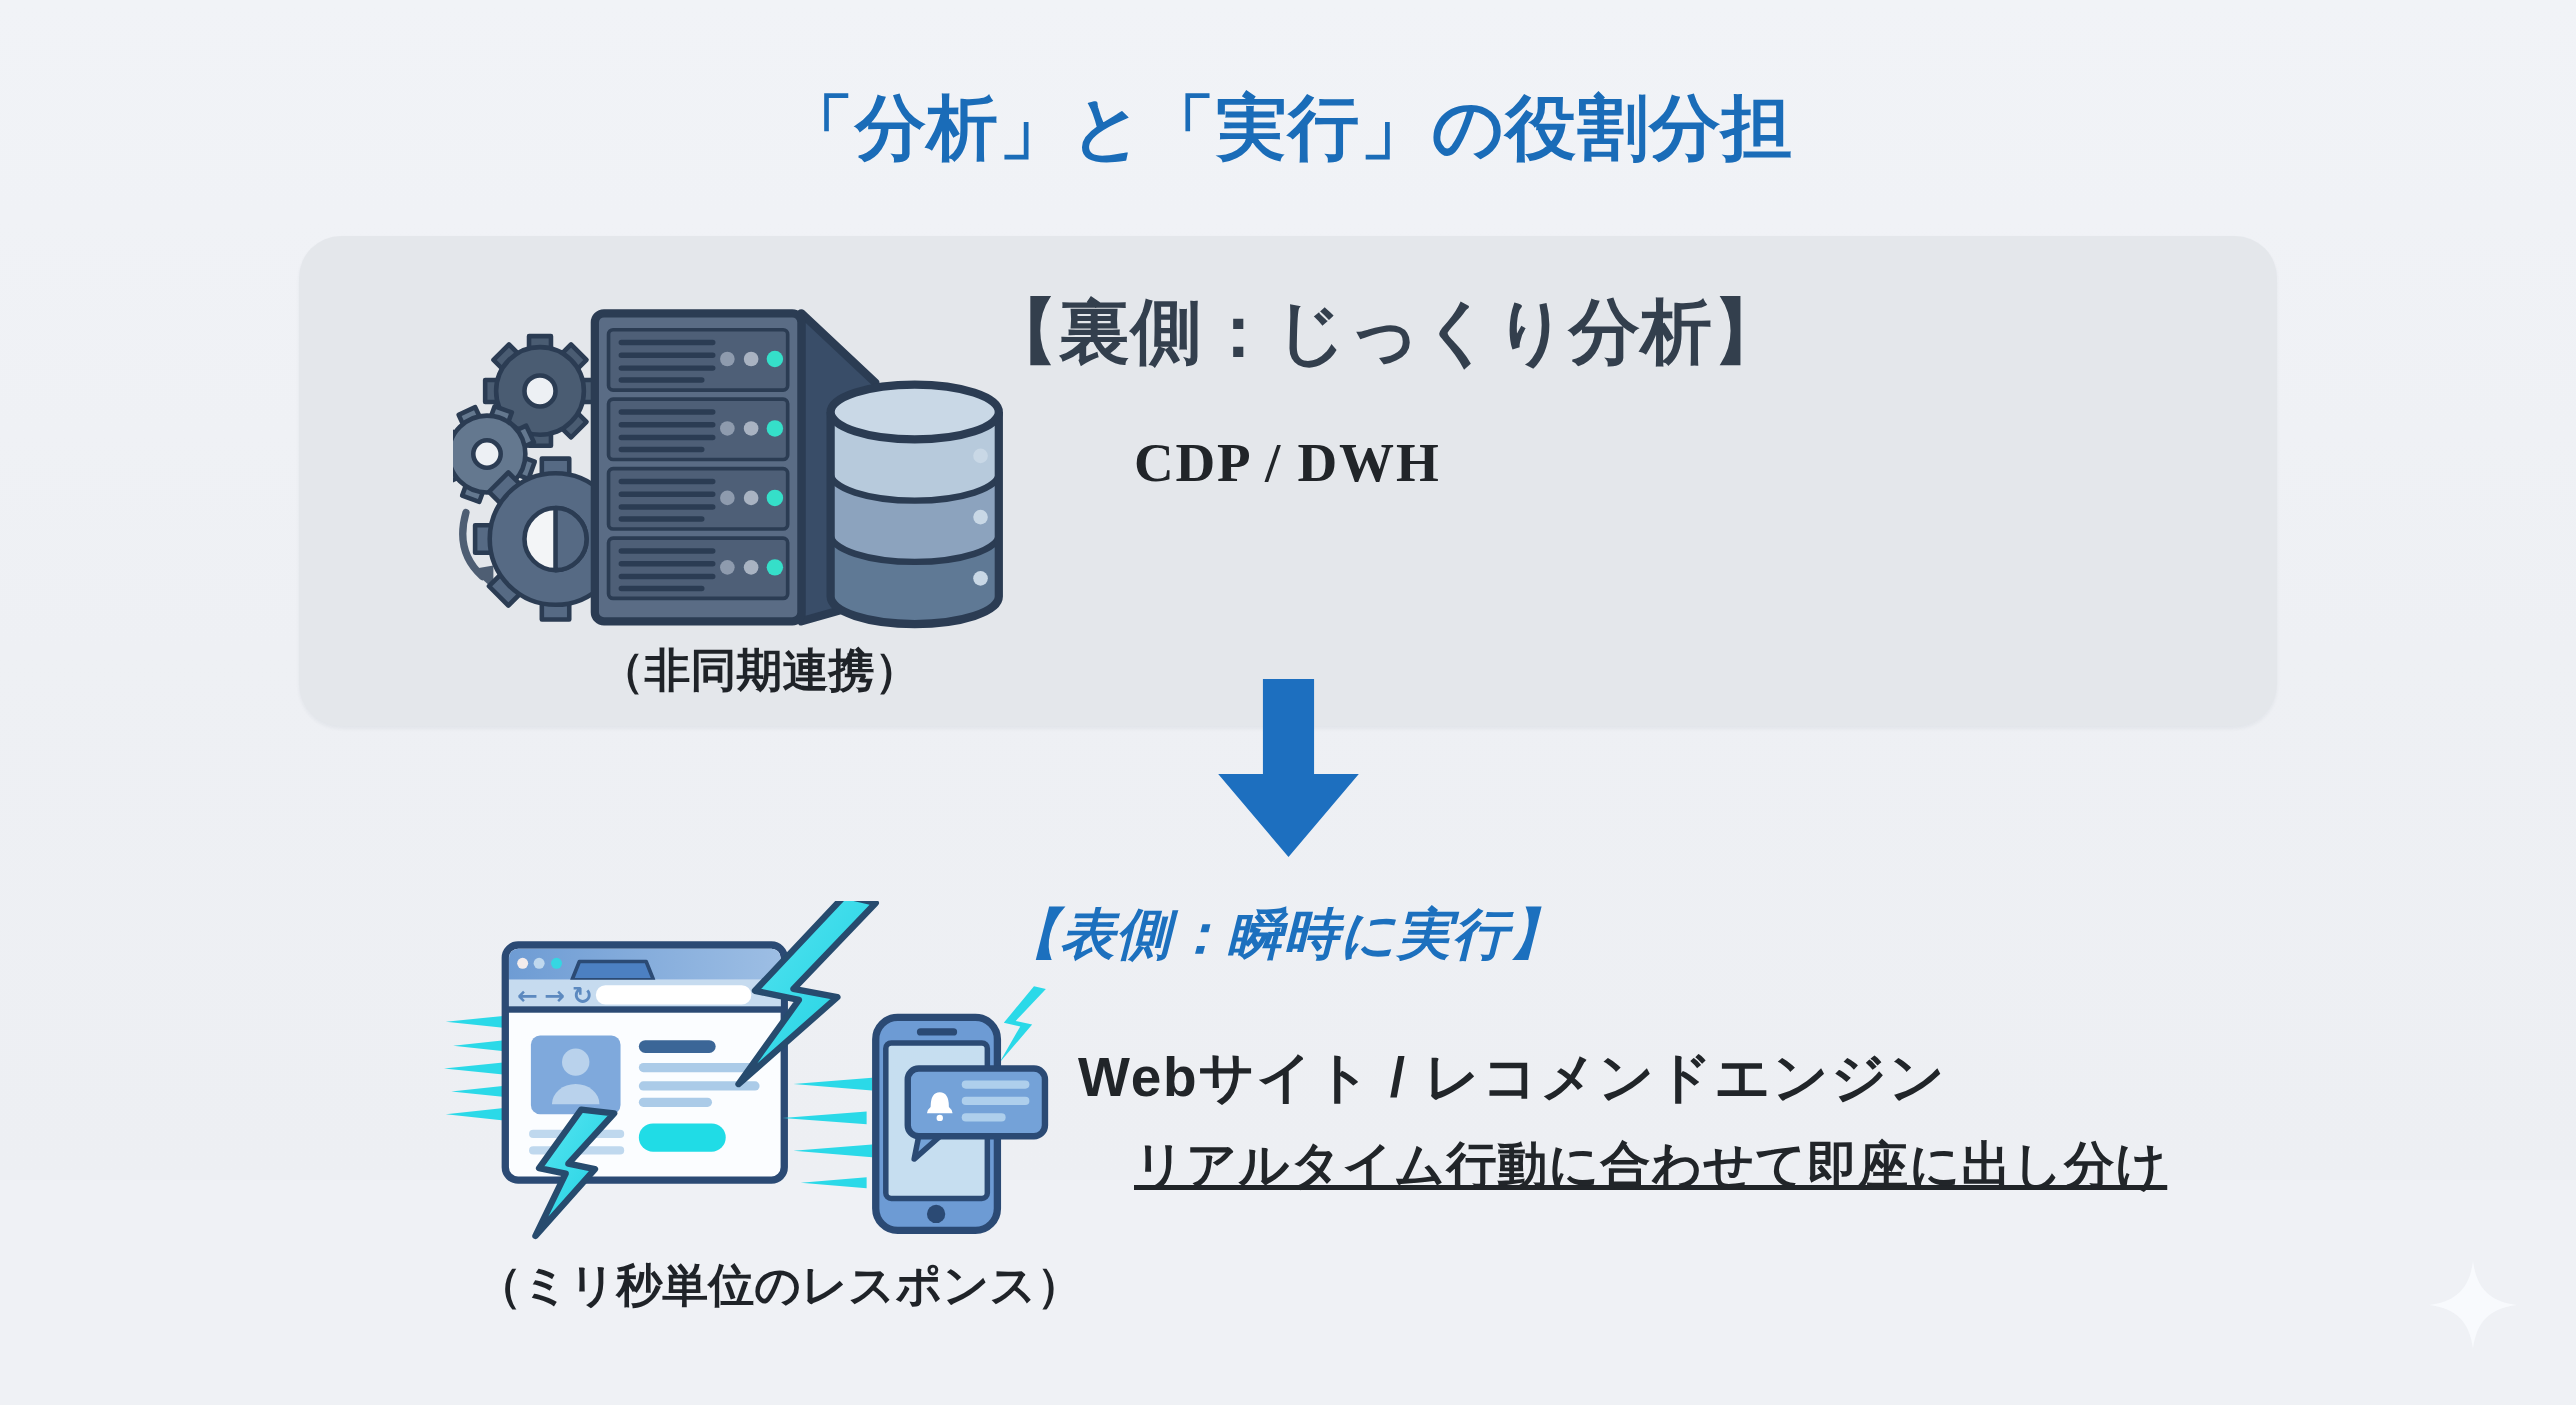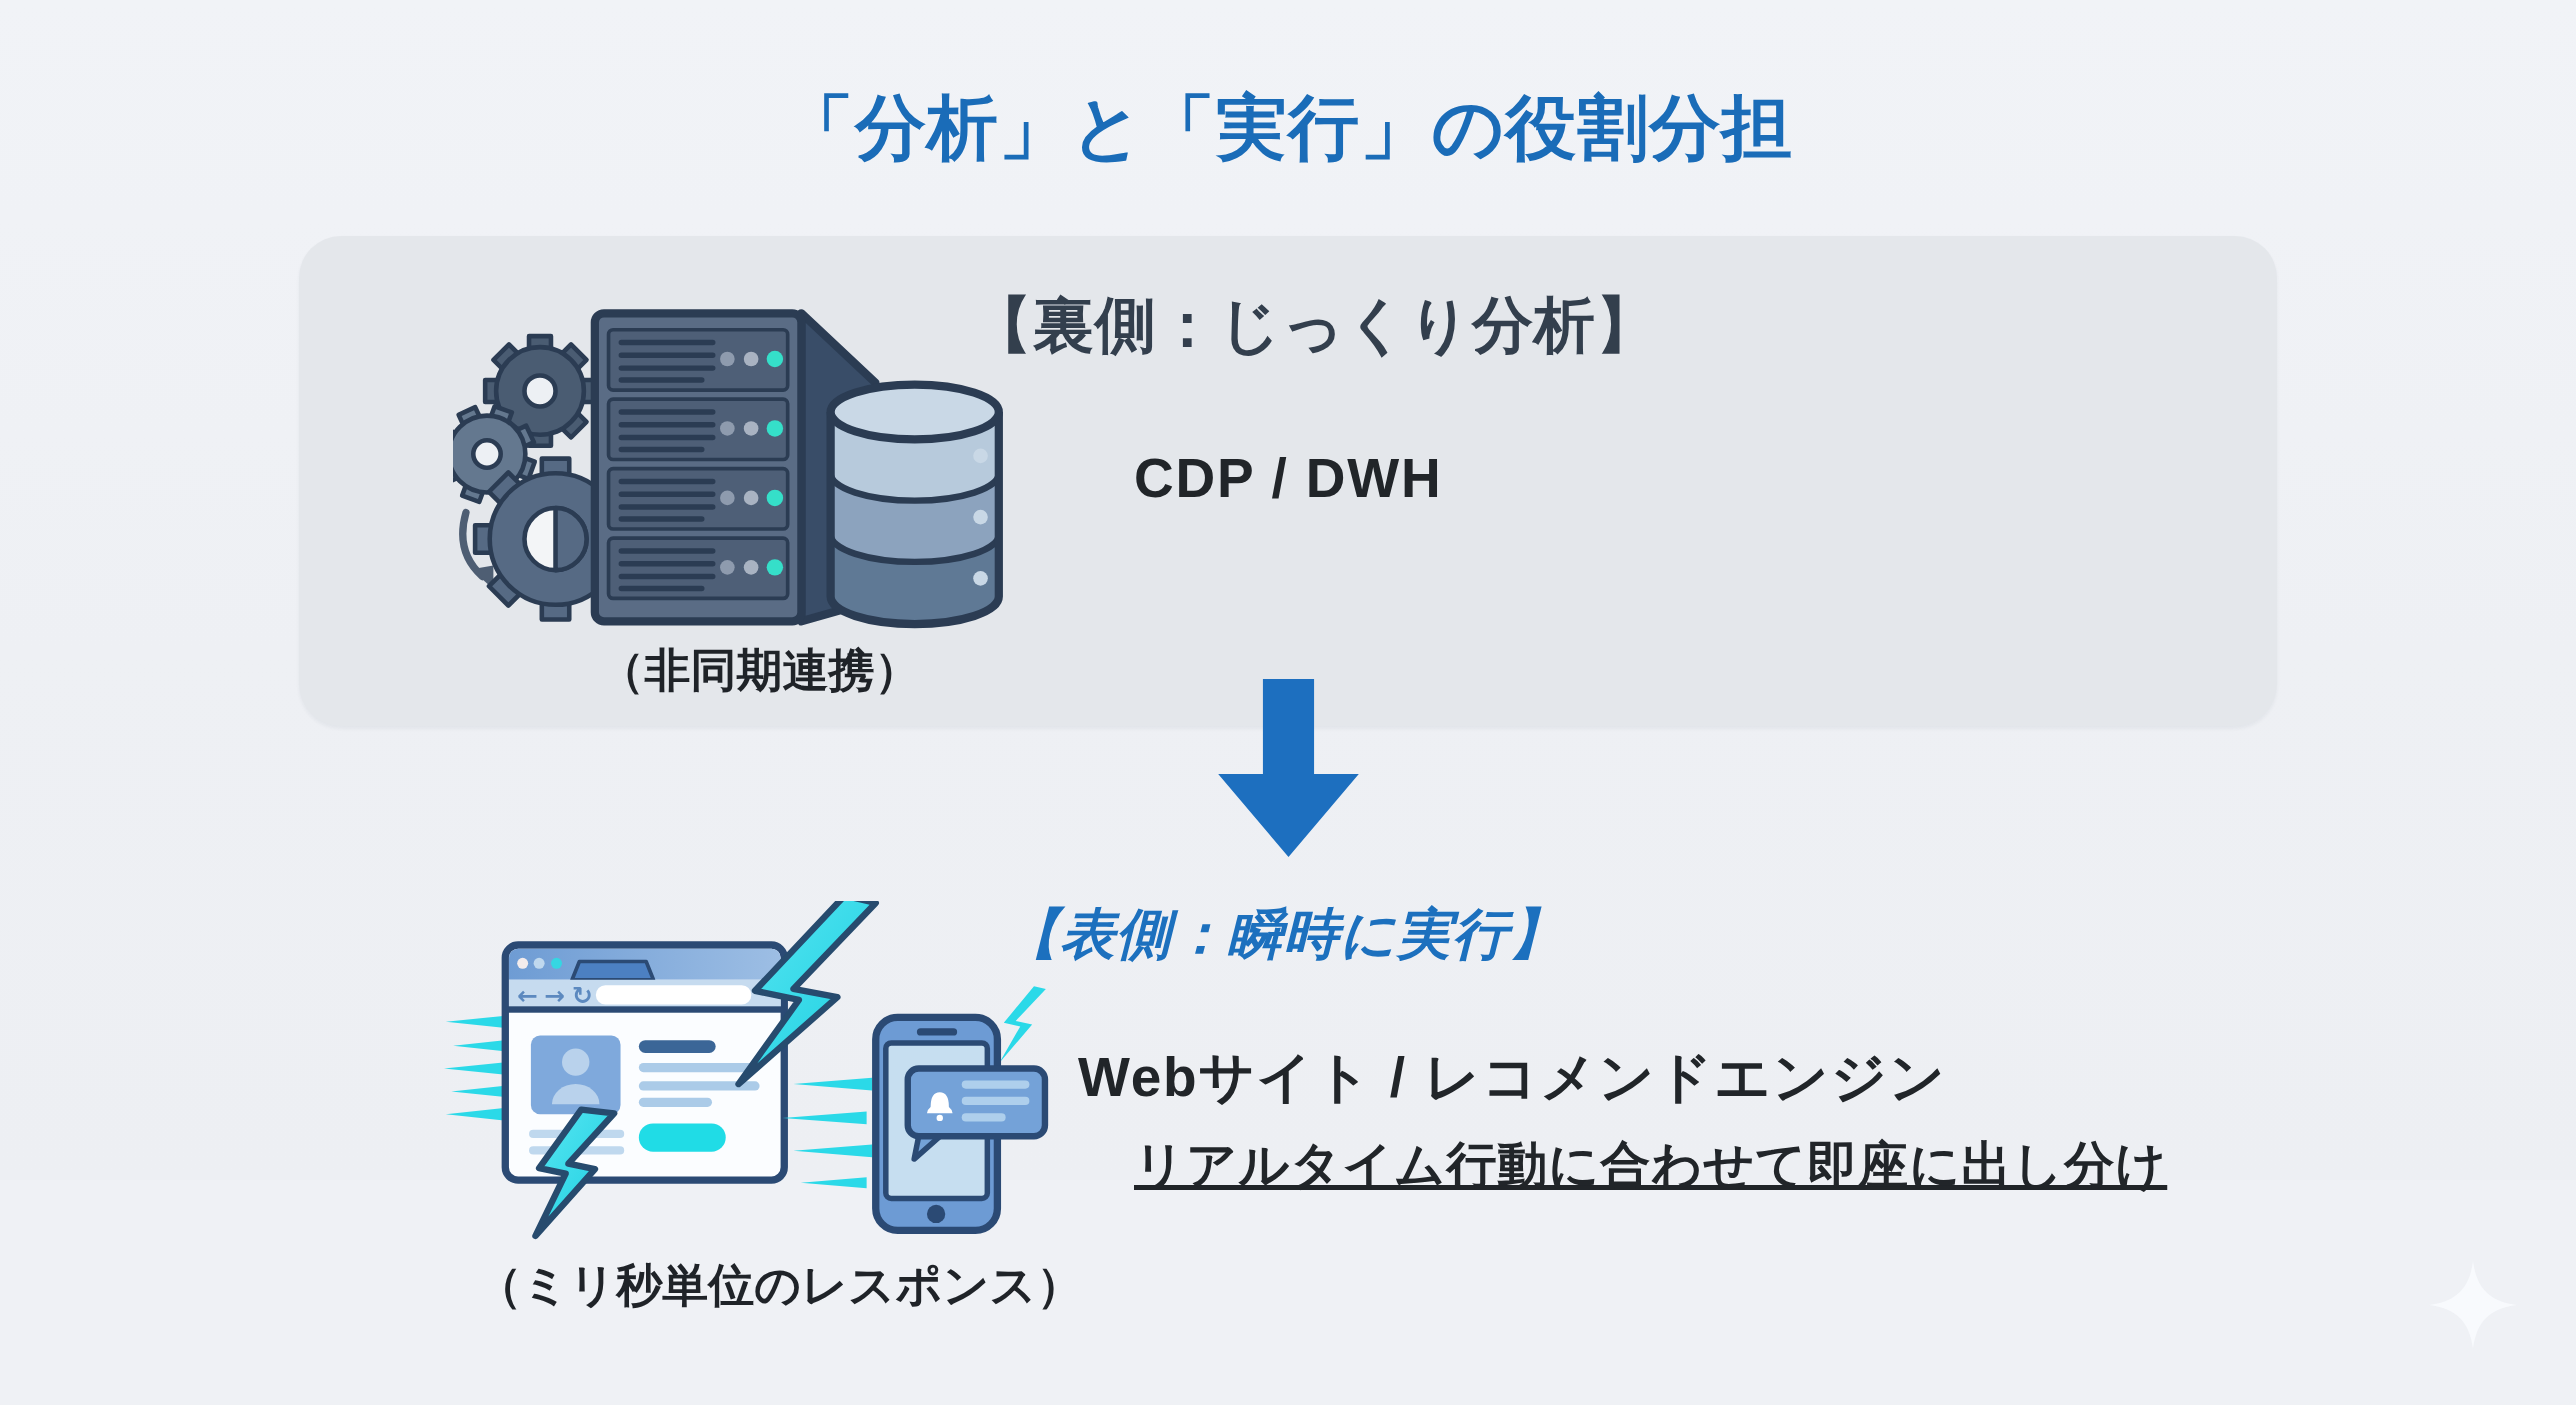--- a/index.html
+++ b/index.html
@@ -15,21 +15,21 @@
     text-align:center;
     font-size:71px;font-weight:800;letter-spacing:0.9px;
     color:#1A6CB8;margin:0;
   }
   .panel{
     position:absolute;left:299px;top:236px;width:1978px;height:490px;
     background:#E4E7EB;border-radius:42px;
     box-shadow:0 2.7px 3.7px rgba(40,50,70,0.05);
   }
   .abs{position:absolute;margin:0;}
-  .heading-dark{font-size:61px;font-weight:800;color:#333F4D;letter-spacing:0.9px;white-space:nowrap;}
+  .heading-dark{font-size:71px;font-weight:800;color:#333F4D;letter-spacing:0.9px;white-space:nowrap;margin-left:16px;}
   .heading-blue{font-size:55px;font-weight:800;color:#1C70BE;letter-spacing:0.9px;white-space:nowrap;}
   .body-line{font-size:55px;font-weight:700;color:#212529;letter-spacing:1.8px;white-space:nowrap;}
   .body-line-sm{font-size:50px;font-weight:700;color:#212529;letter-spacing:0.9px;white-space:nowrap;}
   .caption{font-size:46px;font-weight:700;color:#1F2328;text-align:center;white-space:nowrap;}
   svg{display:block;}
   .nav-glyph{font-size:27px;font-weight:700;fill:#5C89BF;font-family:"DejaVu Sans",sans-serif;}
 </style>
 </head>
 <body>
 
@@ -142,21 +142,21 @@
       <path d="M413,262 A92,30 0 0 0 597,262" fill="none" stroke="#2B3C53" stroke-width="7"></path>
       <path d="M413,128 V330 A92,30 0 0 0 597,330 V128" fill="none" stroke="#2B3C53" stroke-width="9"></path>
       <ellipse cx="505" cy="128" rx="92" ry="30" fill="#C9D8E6" stroke="#2B3C53" stroke-width="9"></ellipse>
       <circle cx="577" cy="176" r="8" fill="#C9D8E6"></circle>
       <circle cx="577" cy="243" r="8" fill="#C9D8E6"></circle>
       <circle cx="577" cy="310" r="8" fill="#C9D8E6"></circle>
     </g>
   </svg>
 
   <p class="abs heading-dark" style="left:971px;top:285px;">【裏側：じっくり分析】</p>
-  <p class="abs body-line" style="left:1134px;top:446px;">CDP / DWH</p>
+  <p class="abs body-line" style="left:1134px;top:431px;font-family:Liberation Serif, serif;">CDP / DWH</p>
   <p class="abs caption" style="left:531px;top:640px;width:457px;">（非同期連携）</p>
 
   <svg class="abs" style="left:1217px;top:679px;" width="143" height="179" viewBox="0 0 156 196" aria-hidden="true">
     <polygon points="50,0 106,0 106,104 155,104 78,195 1,104 50,104" fill="#1D6FBF"></polygon>
   </svg>
 
   <svg class="abs" style="left:444px;top:901px;" width="622" height="346" viewBox="0 0 680 378" aria-hidden="true">
     <defs>
       <linearGradient id="hdr" x1="0" y1="0" x2="1" y2="0">
         <stop offset="0" stop-color="#6E9CD4"></stop>

